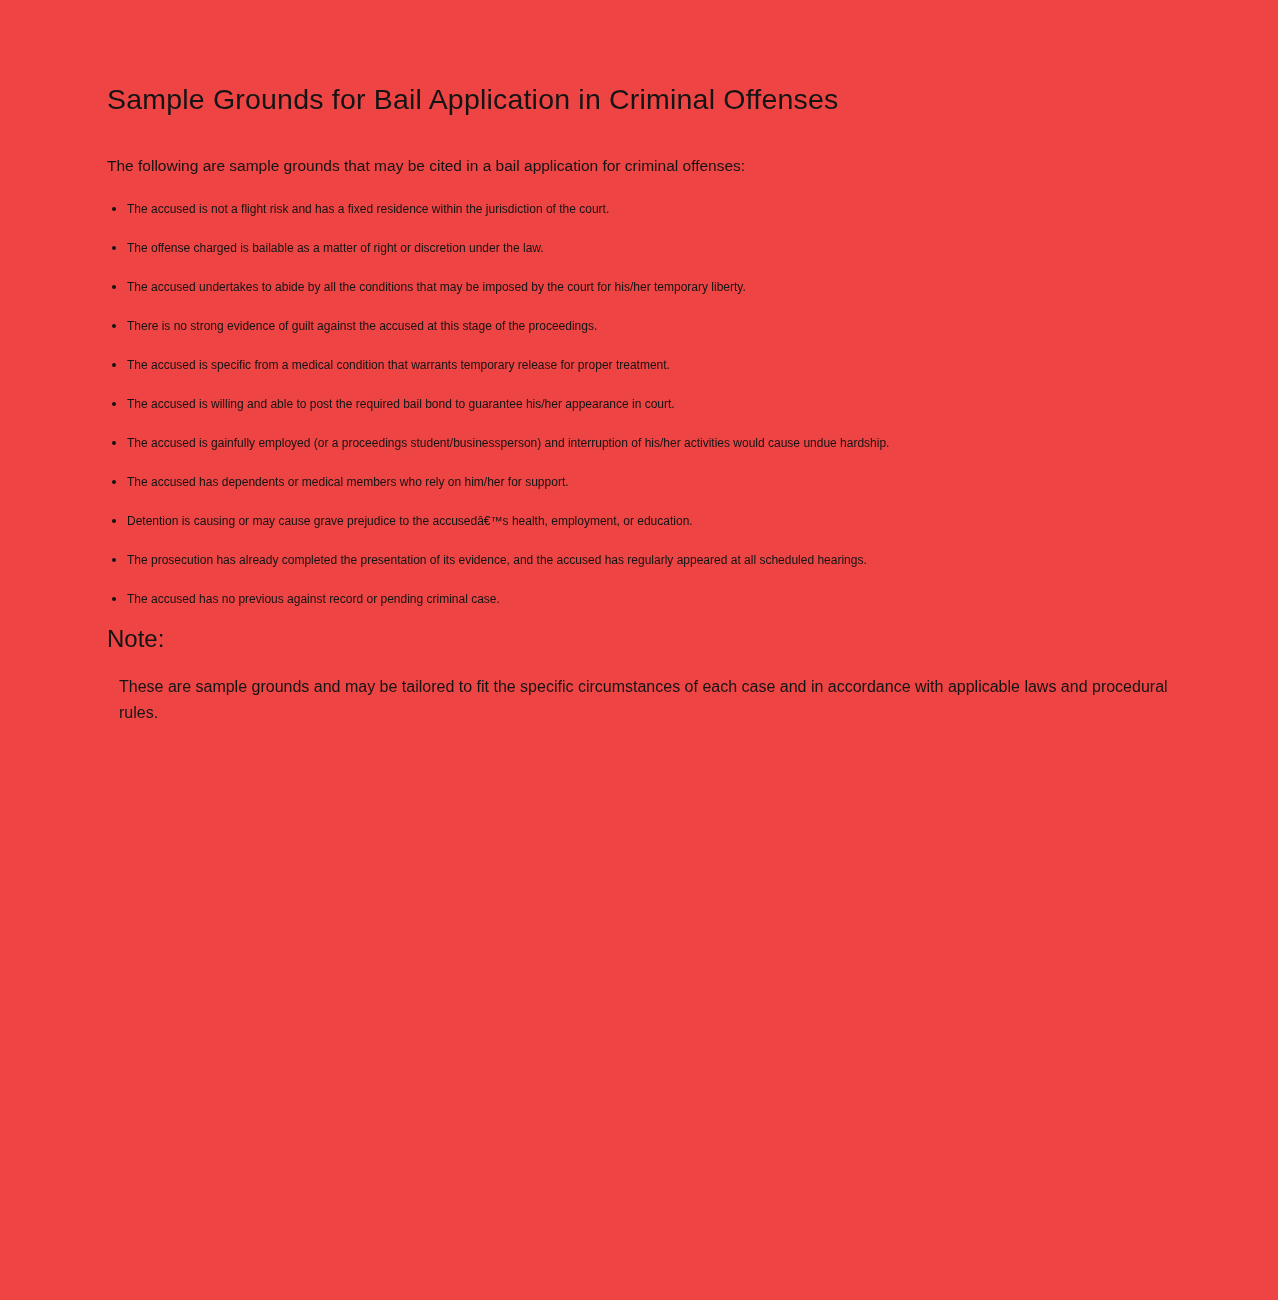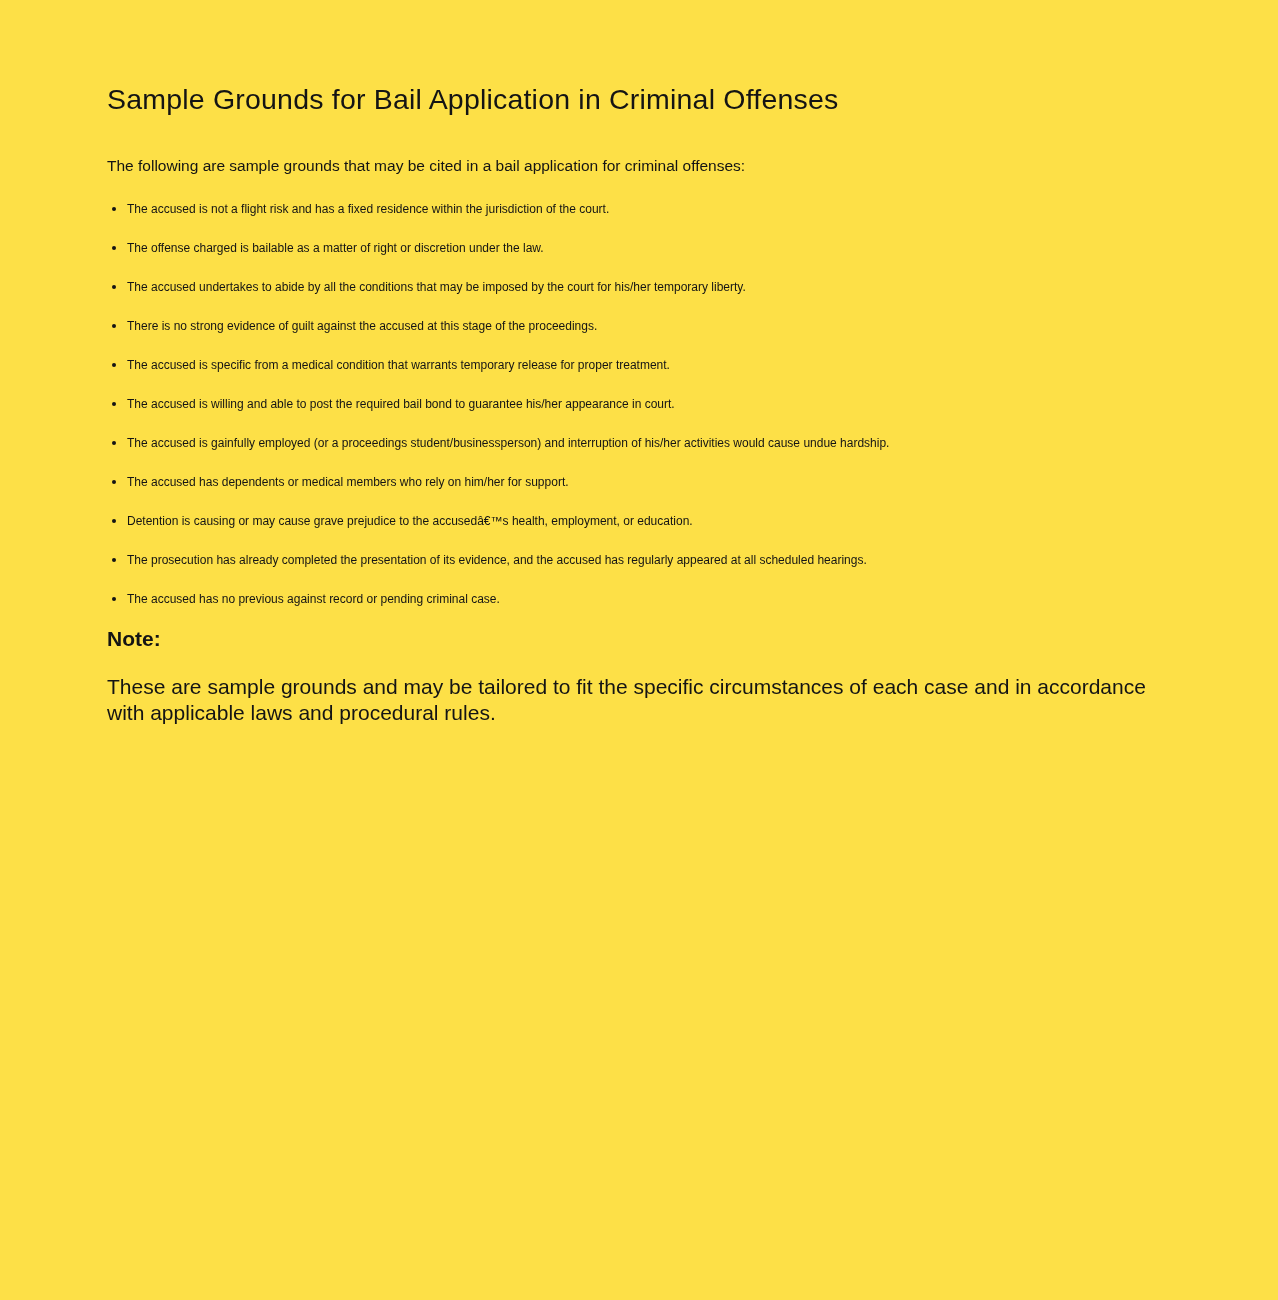--- a/index.html
+++ b/index.html
@@ -6,21 +6,21 @@
     margin: 0;
     padding: 0;
     background: #ffffff;
   }
   .page {
     position: relative;
     width: 1278px;
     height: 1300px;
     box-sizing: border-box;
     padding: 82px 107px 0 107px;
-    background: #fde047;
+    background: #ef4444;
     font-family: "Liberation Sans", "DejaVu Sans", sans-serif;
     color: #141414;
     overflow: hidden;
   }
   h1.doc-title {
     margin: 0;
     font-size: 28.5px;
     font-weight: 400;
     line-height: 35px;
     letter-spacing: 0.2px;
@@ -39,27 +39,27 @@
     margin: 0 0 13px 0;
     padding: 0;
     font-size: 12px;
     line-height: 25px;
   }
   ul.grounds li::marker {
     font-size: 13px;
   }
   h2.note-title {
     margin: 5px 0 0 0;
-    font-size: 21px;
-    font-weight: 700;
+    font-size: 24px;
+    font-weight: 400;
     line-height: 27px;
   }
   p.note-body {
-    margin: 22px 0 0 0;
-    font-size: 21px;
+    margin: 22px 0 0 12px;
+    font-size: 16px;
     line-height: 26px;
   }
 </style>
 </head>
 <body>
 
 <div class="page">
 
   <h1 class="doc-title">Sample Grounds for Bail Application in Criminal Offenses</h1>
 

